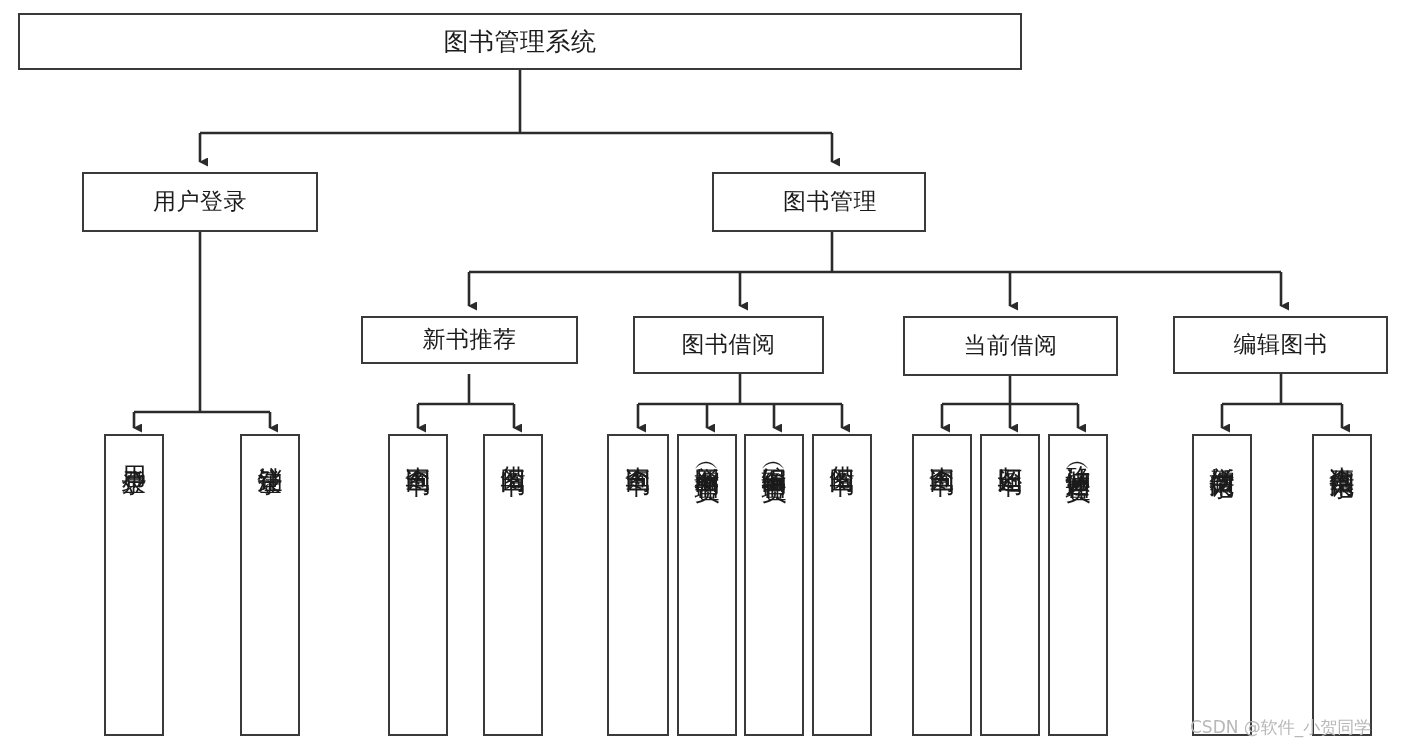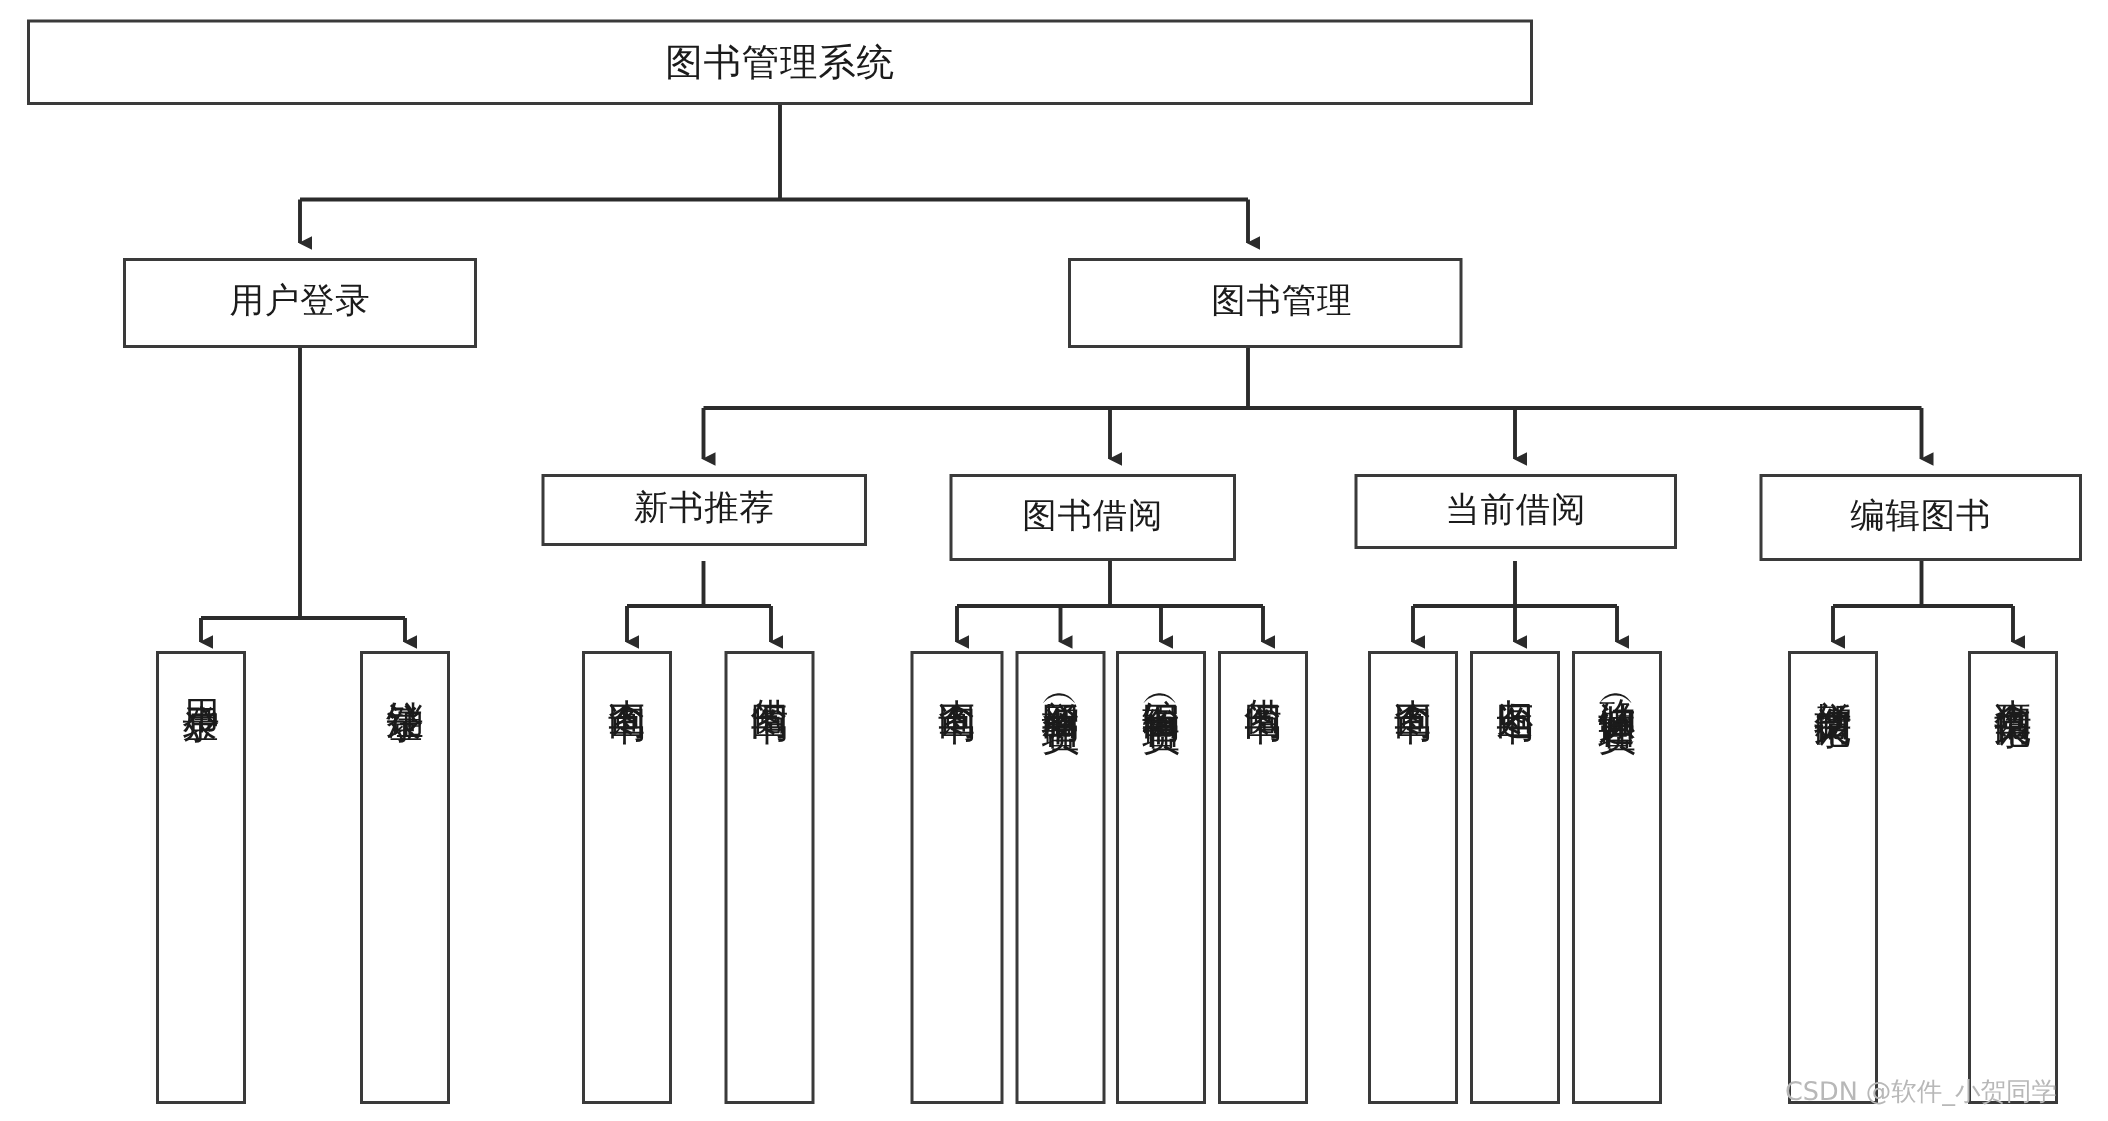--- a/index.html
+++ b/index.html
@@ -130,31 +130,31 @@
     </g>
   </svg>
 
   <div class="node root" style="left:18px; top:13px; width:1004px; height:57px;">
     <span class="node-label">图书管理系统</span>
   </div>
 
   <div class="node branch" style="left:82px; top:172px; width:236px; height:60px;">
     <span class="node-label">用户登录</span>
   </div>
-  <div class="node branch" style="left:712px; top:172px; width:263px; height:60px;padding-left:22px;">
+  <div class="node branch" style="left:712px; top:172px; width:214px; height:60px;padding-left:22px;">
     <span class="node-label">图书管理</span>
   </div>
 
   <div class="node branch" style="left:361px; top:316px; width:217px; height:48px;">
     <span class="node-label">新书推荐</span>
   </div>
   <div class="node branch" style="left:633px; top:316px; width:191px; height:58px;">
     <span class="node-label">图书借阅</span>
   </div>
-  <div class="node branch" style="left:903px; top:316px; width:215px; height:50px;">
+  <div class="node branch" style="left:903px; top:316px; width:215px; height:60px;">
     <span class="node-label">当前借阅</span>
   </div>
   <div class="node branch" style="left:1173px; top:316px; width:215px; height:58px;">
     <span class="node-label">编辑图书</span>
   </div>
 
   <div class="node leaf" style="left:104px; top:434px; width:60px; height:302px;">
     <span class="node-label">用户登录</span>
   </div>
   <div class="node leaf" style="left:240px; top:434px; width:60px; height:302px;">

